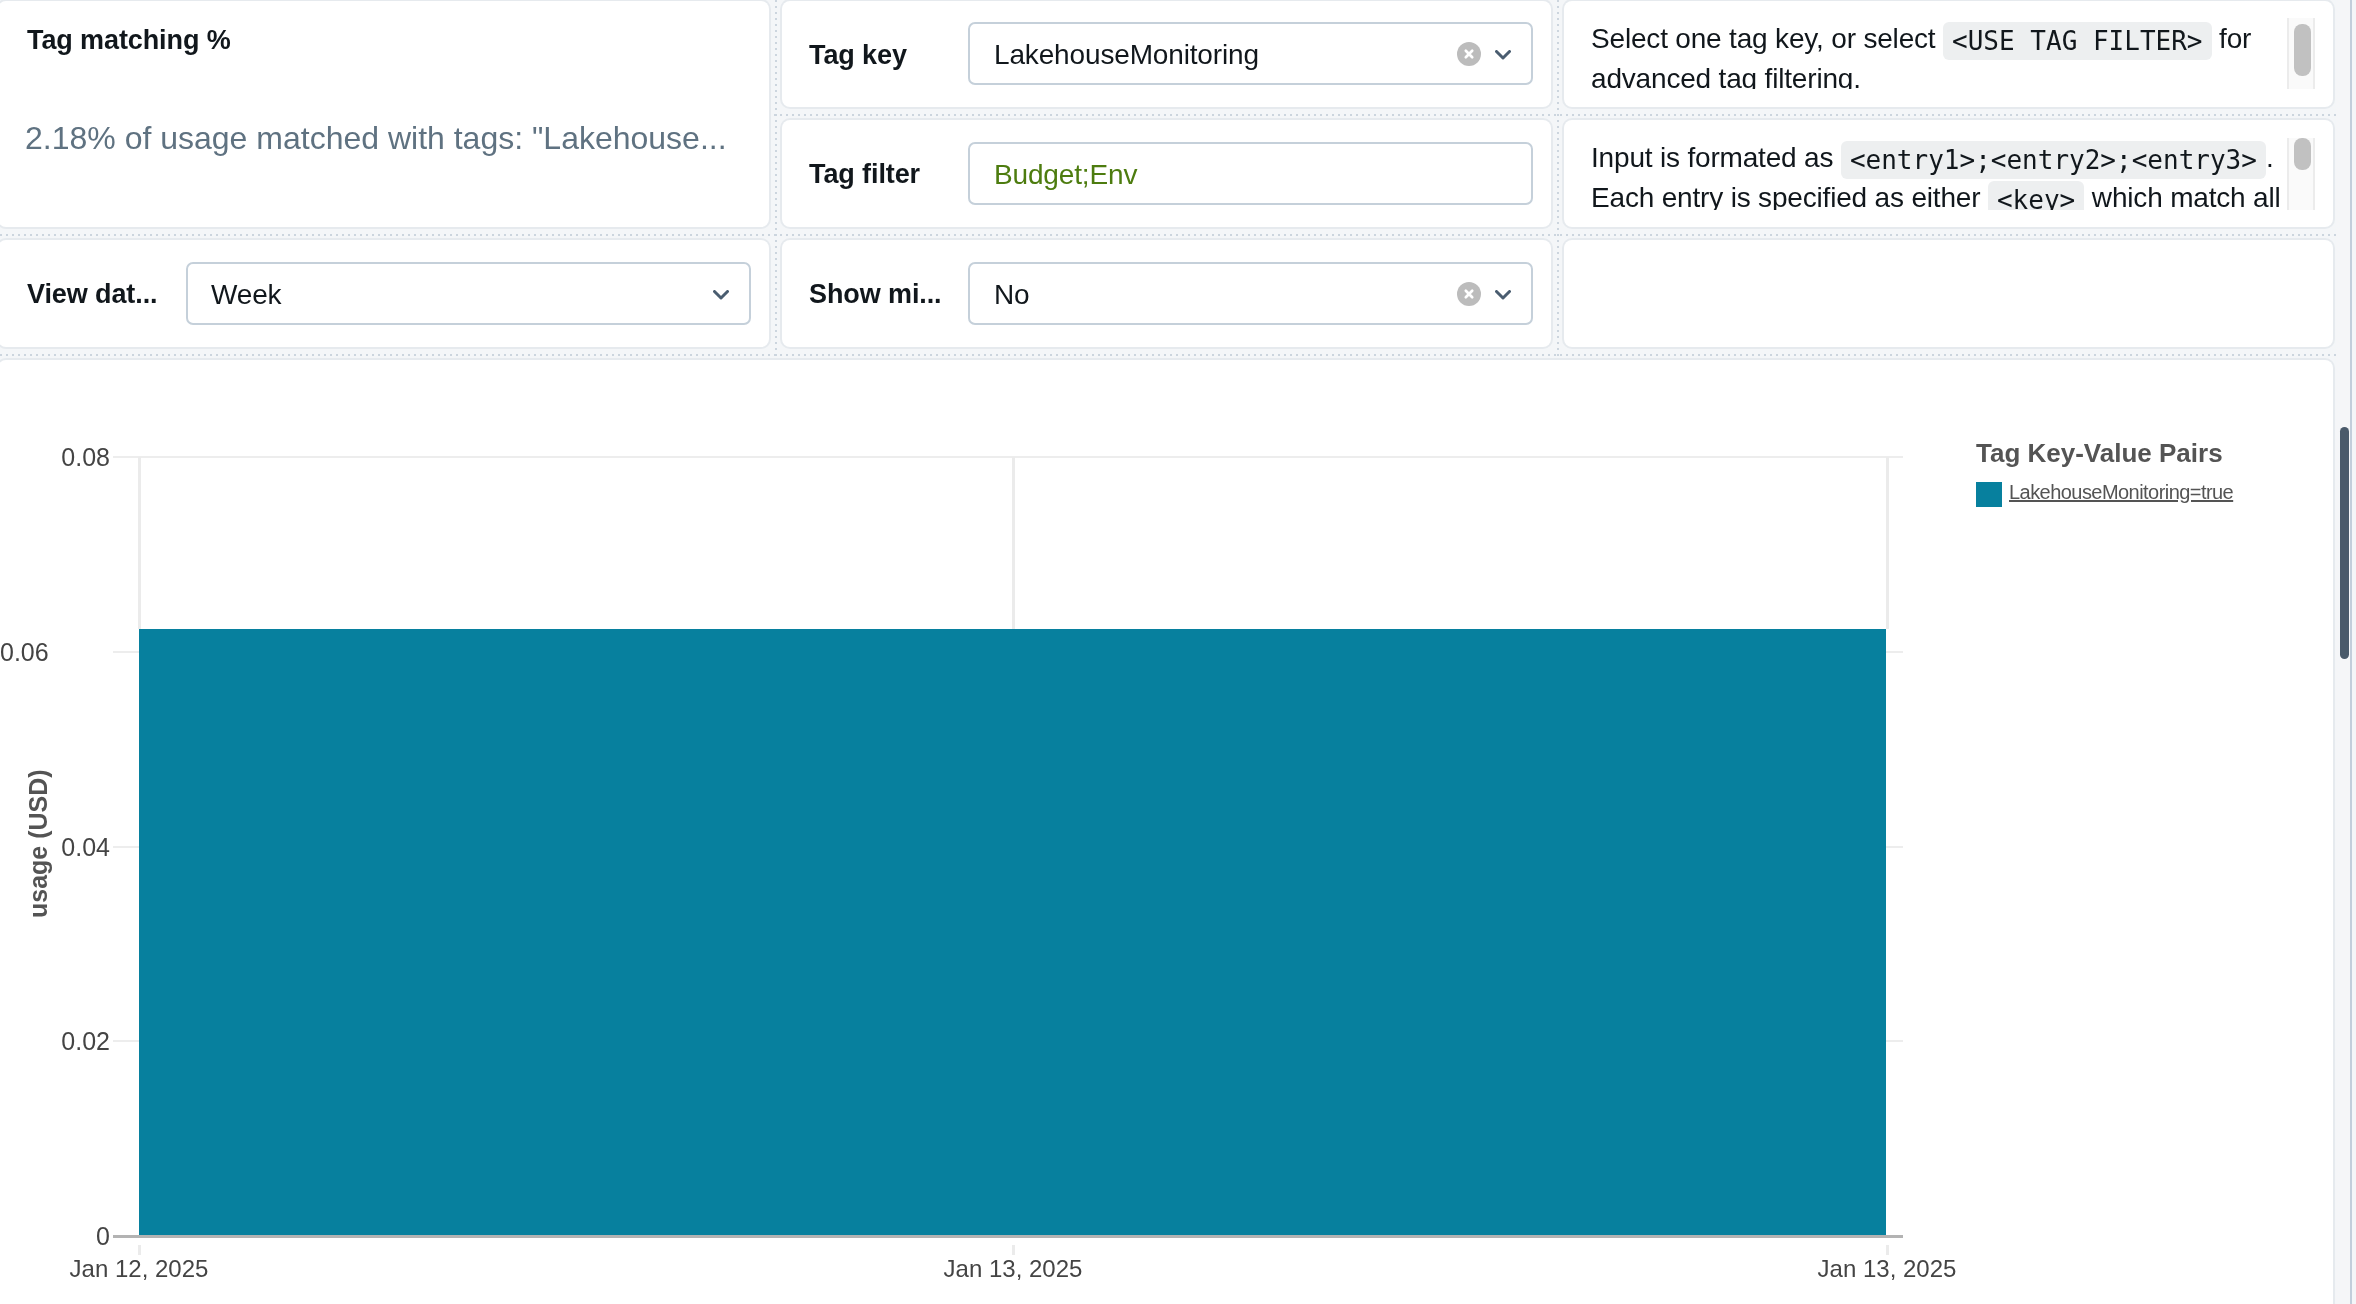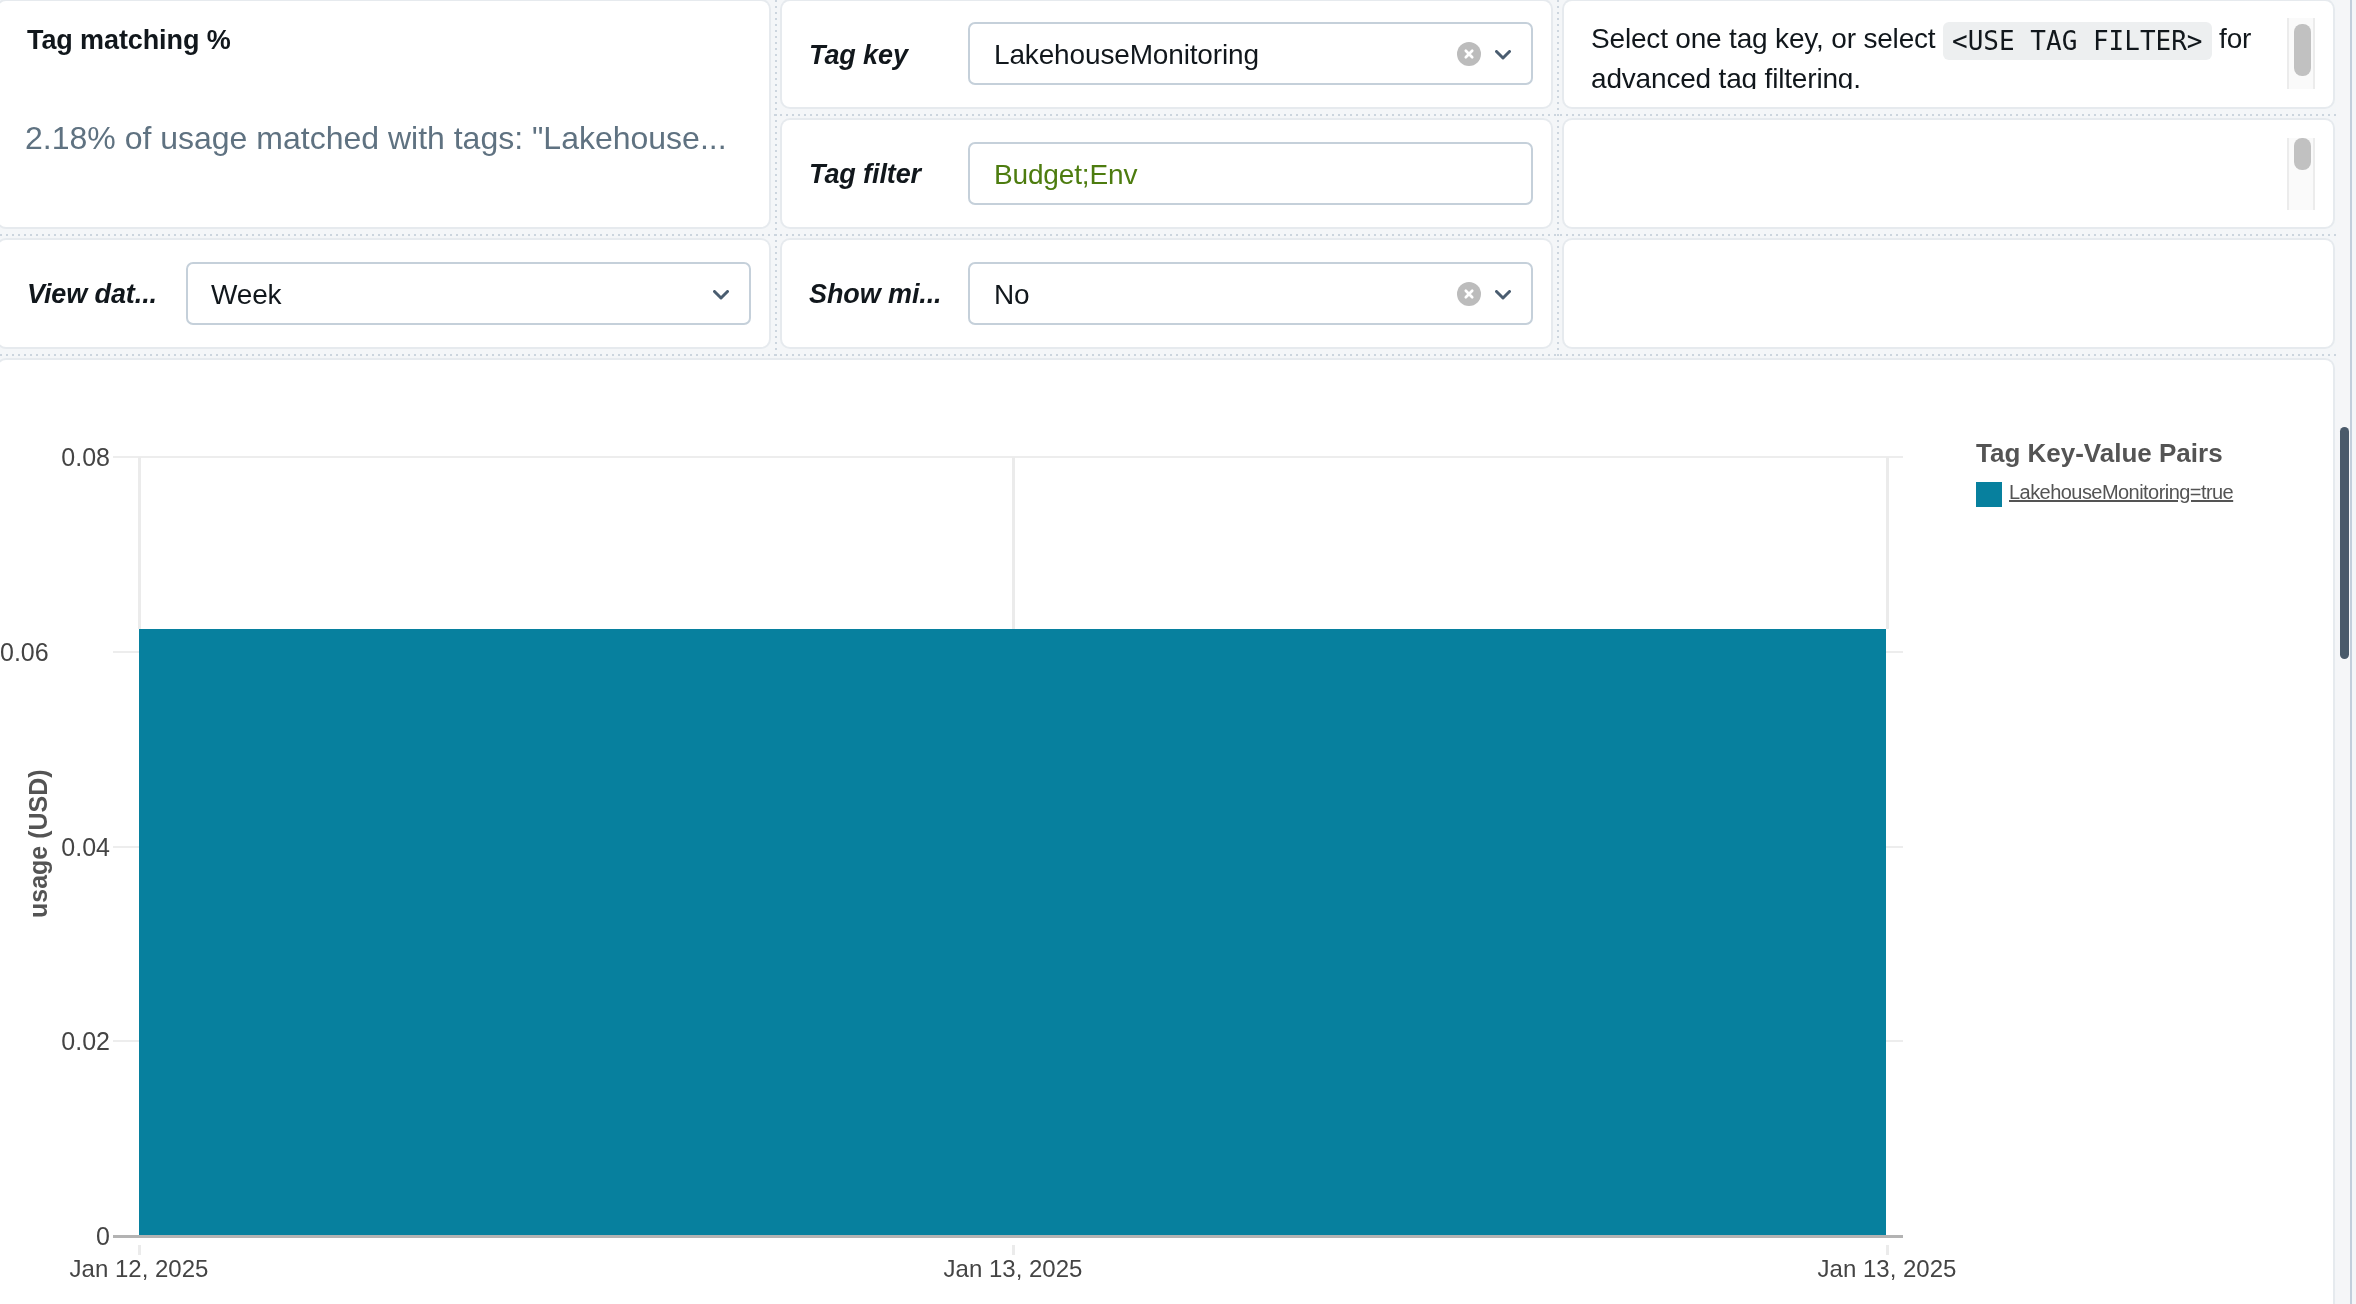--- a/index.html
+++ b/index.html
@@ -19,21 +19,21 @@
   
   .card{position:absolute;background:#fff;border-radius:8px;
     box-shadow:0 0 0 2px #e6eaee;}
 
   
   .wtitle{position:absolute;font-weight:bold;font-size:27px;color:#11171c;
     letter-spacing:-.1px;line-height:1;white-space:nowrap;}
   .wvalue{position:absolute;font-size:32px;color:#5f7281;line-height:1;
     white-space:nowrap;letter-spacing:0;}
   .flabel{position:absolute;font-weight:bold;font-size:27px;color:#11171c;
-    letter-spacing:-.1px;line-height:1;white-space:nowrap;font-style:italic;}
+    letter-spacing:-.1px;line-height:1;white-space:nowrap;}
 
   
   .field{position:absolute;box-sizing:border-box;background:#fff;
     border:2px solid #c5d0da;border-radius:7px;}
   .fieldtext{position:absolute;font-size:28px;color:#11171c;line-height:1;
     white-space:nowrap;letter-spacing:-.15px;}
   .fieldtext.ph{color:#4d7c0f;}
 
   .clear-icon{position:absolute;width:24px;height:24px;border-radius:50%;
     background:#bcbcbc;}
@@ -135,20 +135,23 @@
   </div>
 
   <div class="card" style="left:1564px;top:1px;width:769px;height:106px"></div>
   <div class="helpbox" style="left:1588px;top:17px;width:712px;height:72px">
   <div class="help" style="left:3px;top:2px;width:706px"><span>Select one tag key, or select </span><code>&lt;USE TAG FILTER&gt;</code><span> for</span><br><span>advanced tag filtering.</span></div>
     </div>
   <div class="mini-track" style="left:2287px;top:18px;width:28px;height:71px"></div>
   <div class="mini-thumb" style="left:2294px;top:24px;width:17px;height:52px"></div>
 
   <div class="card" style="left:1564px;top:120px;width:769px;height:107px"></div>
+  <div class="helpbox" style="left:1588px;top:136px;width:712px;height:74px">
+  <div class="help" style="left:3px;top:2px;width:706px"><span>Input is formated as </span><code>&lt;entry1&gt;;&lt;entry2&gt;;&lt;entry3&gt;</code><span>.</span><br><span>Each entry is specified as either </span><code>&lt;key&gt;</code><span> which match all</span></div>
+    </div>
   <div class="mini-track" style="left:2287px;top:138px;width:28px;height:72px"></div>
   <div class="mini-thumb" style="left:2294px;top:138px;width:17px;height:32px"></div>
 
   <div class="card" style="left:1564px;top:240px;width:769px;height:107px"></div>
 
   <div class="card" style="left:-2px;top:360px;width:2335px;height:990px"></div>
 
   <div id="chart">
       <div class="tick" style="left:0;top:1224px;width:110px;text-align:right">0</div>
       <div class="gridline" style="left:113px;top:1040.25px;width:1790px;height:2px"></div>

